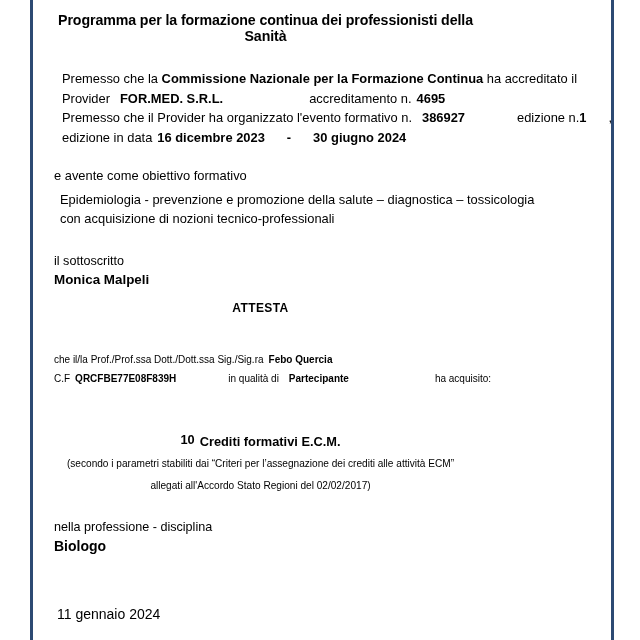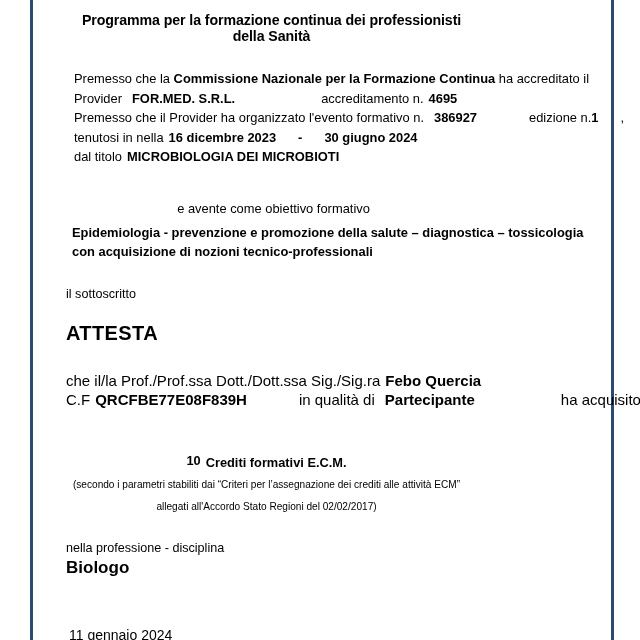--- a/index.html
+++ b/index.html
@@ -31,21 +31,21 @@
   .border-left  { left: 30px; }
   .border-right { left: 611px; }
 
   .content {
     position: absolute;
     left: 34px;
     top: 0;
     width: 457px;
     height: 640px;
     box-sizing: border-box;
-    padding: 0 10px 0 32px;
+    padding: 0 10px 0 20px;
   }
 
   .title {
     text-align: center;
     font-size: 14.2px;
     font-weight: bold;
     letter-spacing: -0.1px;
     margin-top: 12px;
     margin-right: 4px;
   }
@@ -61,52 +61,52 @@
   .block-accredit { margin-top: 25px; }
 
   .sp-wide  { display: inline-block; width: 86px; }
   .sp-mid   { display: inline-block; width: 52px; }
   .sp-sm    { display: inline-block; width: 22px; }
   .sp-xs    { display: inline-block; width: 10px; }
   .sp-tiny  { display: inline-block; width: 5px; }
 
   .obiettivo-intro {
     font-size: 12.9px;
-    margin-top: 34px;
-    text-align: center;
+    margin-top: 21px;
   }
   .obiettivo-text {
     font-size: 12.9px;
-    font-weight: bold;
+    font-weight: normal;
     line-height: 19px;
     margin-top: 7px;
     padding-left: 6px;
     white-space: nowrap;
   }
 
   .sott-block {
     text-align: left;
     margin-top: 26px;
     margin-right: 14px;
   }
   .sott-line1 { font-size: 12.6px; }
   .sott-name  { font-size: 13.4px; font-weight: bold; margin-top: 4px; }
   .sott-role  { font-size: 12.6px; margin-top: 2px; }
 
   .attesta {
-    font-size: 20px;
-    font-weight: bold;
-    margin-top: 21px;
+    text-align: center;
+    font-size: 12px;
+    font-weight: bold;
+    margin-top: 14px;
     margin-right: 14px;
     letter-spacing: 0.4px;
   }
 
   .participant {
-    margin-top: 26px;
-    font-size: 15px;
+    margin-top: 35px;
+    font-size: 10px;
     line-height: 19px;
     white-space: nowrap;
   }
 
   .credits {
     text-align: center;
     margin-top: 44px;
     margin-right: 14px;
   }
   .credits-main {
@@ -124,21 +124,21 @@
     margin-top: 6px;
   }
 
   .profession {
     margin-top: 24px;
     font-size: 12.6px;
     line-height: 19px;
   }
   .profession-value {
     font-weight: bold;
-    font-size: 17px;
+    font-size: 14px;
   }
 
   .date {
     margin-top: 50px;
     font-size: 14px;
     padding-left: 3px;
   }
 </style>
 </head>
 <body>
@@ -156,35 +156,33 @@
       <div class="para">
         <span>Premesso che la </span><span class="b">Commissione Nazionale per la Formazione Continua</span><span> ha accreditato il</span>
       </div>
       <div class="para">
         <span>Provider</span><span class="sp-xs"></span><span class="b">FOR.MED. S.R.L.</span><span class="sp-wide"></span><span>accreditamento n.</span><span class="sp-tiny"></span><span class="b">4695</span>
       </div>
       <div class="para">
         <span>Premesso che il Provider ha organizzato l'evento formativo n.</span><span class="sp-xs"></span><span class="b">386927</span><span class="sp-mid"></span><span>edizione n.</span><span class="b">1</span><span class="sp-sm"></span><span>,</span>
       </div>
       <div class="para">
-        <span>tenutosi in nella</span><span class="sp-tiny"></span><span class="b">16 dicembre 2023</span><span class="sp-sm"></span><span class="b">-</span><span class="sp-sm"></span><span class="b">30 giugno 2024</span>
-      </div>
-      <div class="para">
-        <span>dal titolo</span><span class="sp-tiny"></span><span class="b">MICROBIOLOGIA DEI MICROBIOTI</span>
+        <span>edizione in data</span><span class="sp-tiny"></span><span class="b">16 dicembre 2023</span><span class="sp-sm"></span><span class="b">-</span><span class="sp-sm"></span><span class="b">30 giugno 2024</span>
       </div>
     </div>
 
     <div class="obiettivo-intro">e avente come obiettivo formativo</div>
     <div class="obiettivo-text">
       <div>Epidemiologia - prevenzione e promozione della salute – diagnostica – tossicologia</div>
       <div>con acquisizione di nozioni tecnico-professionali</div>
     </div>
 
     <div class="sott-block">
       <div class="sott-line1">il sottoscritto</div>
+      <div class="sott-name">Monica Malpeli</div>
     </div>
 
     <div class="attesta">ATTESTA</div>
 
     <div class="participant">
       <div>
         <span>che il/la Prof./Prof.ssa Dott./Dott.ssa Sig./Sig.ra</span><span class="sp-tiny"></span><span class="b">Febo Quercia</span>
       </div>
       <div>
         <span>C.F</span><span class="sp-tiny"></span><span class="b">QRCFBE77E08F839H</span><span class="sp-mid"></span><span>in qualità di</span><span class="sp-xs"></span><span class="b">Partecipante</span><span class="sp-wide"></span><span>ha acquisito:</span>

